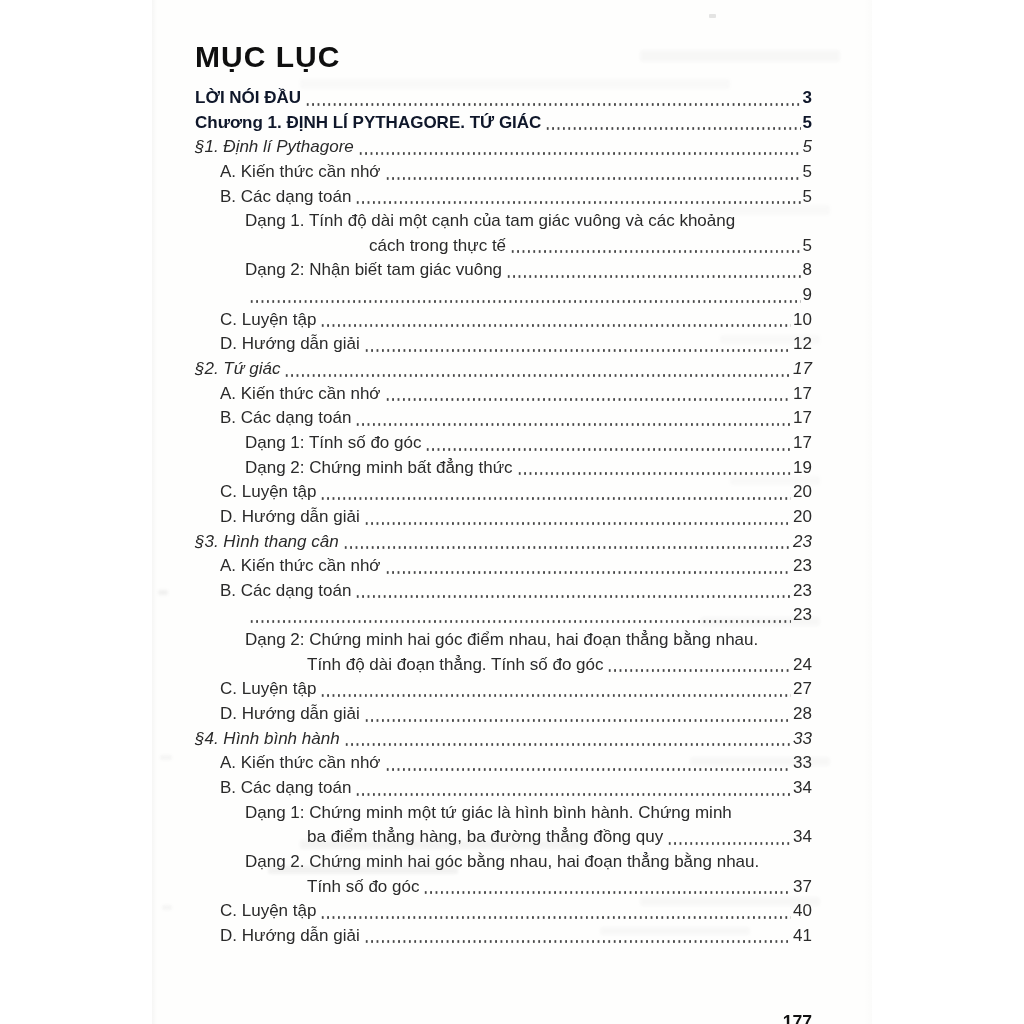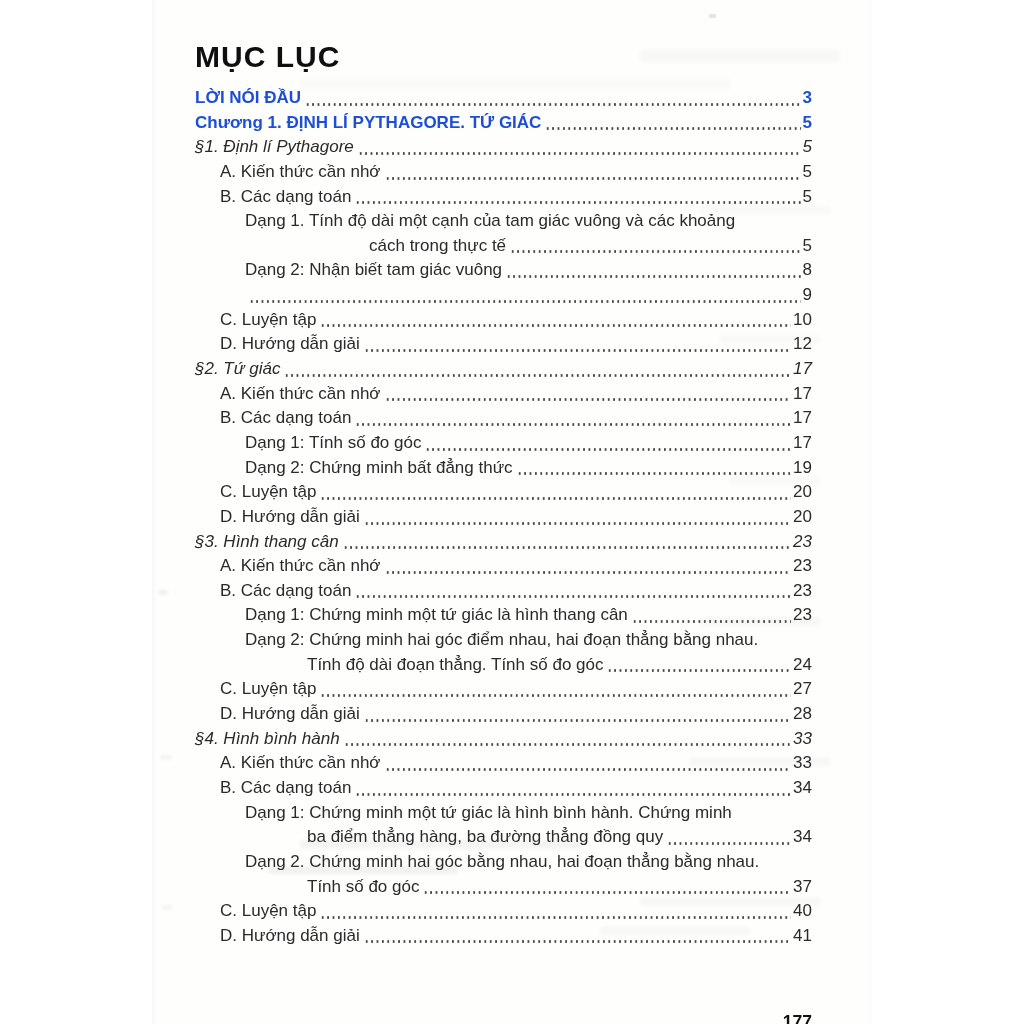--- a/index.html
+++ b/index.html
@@ -26,21 +26,21 @@
   .toc { position:absolute; left:195px; top:86px; width:617px; font-size:17px; }
   .row { display:flex; height:24.65px; line-height:24.65px; white-space:nowrap; }
   .label { flex:0 0 auto; }
   .leader {
     flex:1 1 auto; margin:0 2px 0 4px;
     background-image:radial-gradient(circle,#474747 1.05px,rgba(0,0,0,0) 1.35px);
     background-size:5.4px 3px; background-repeat:repeat-x;
     background-position:0 calc(100% - 5px);
   }
   .pg { flex:0 0 auto; }
-  .b { font-weight:bold; color:#1d4ed8; }
+  .b { font-weight:bold; color:#0f172a; }
   .i { font-style:italic; }
   .ind0 { padding-left:0; }
   .ind1 { padding-left:25px; }
   .ind2 { padding-left:50px; }
   .ind3 { padding-left:112px; }
   .ind4 { padding-left:174px;justify-content:flex-end; }
   .folio {
     position:absolute; left:195px; top:1012px; width:617px;
     text-align:right; font-weight:bold; font-size:17.5px; color:#121212;
   }
@@ -153,21 +153,20 @@
         <span class="label">A. Kiến thức cần nhớ</span>
         <span class="leader"></span>
         <span class="pg">23</span>
       </div>
       <div class="row ind1">
         <span class="label">B. Các dạng toán</span>
         <span class="leader"></span>
         <span class="pg">23</span>
       </div>
       <div class="row ind2">
-        <span class="label">Dạng 1: Chứng minh một tứ giác là hình thang cân</span>
         <span class="leader"></span>
         <span class="pg">23</span>
       </div>
       <div class="row ind2">
         <span class="label">Dạng 2: Chứng minh hai góc điểm nhau, hai đoạn thẳng bằng nhau.</span>
       </div>
       <div class="row ind3">
         <span class="label">Tính độ dài đoạn thẳng. Tính số đo góc</span>
         <span class="leader"></span>
         <span class="pg">24</span>

